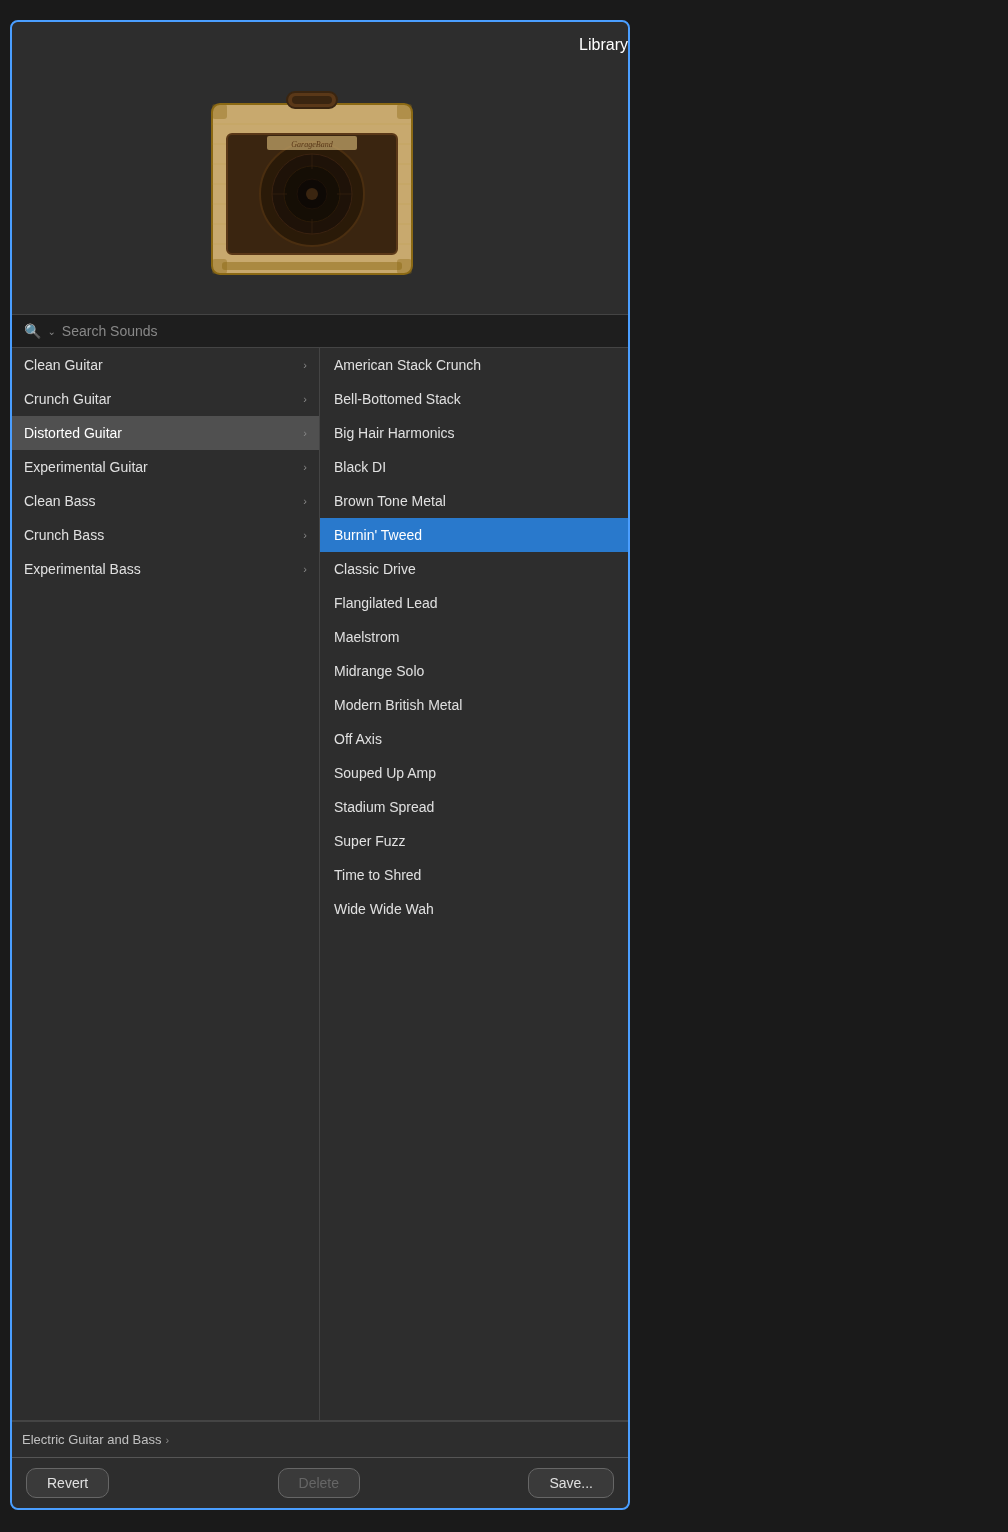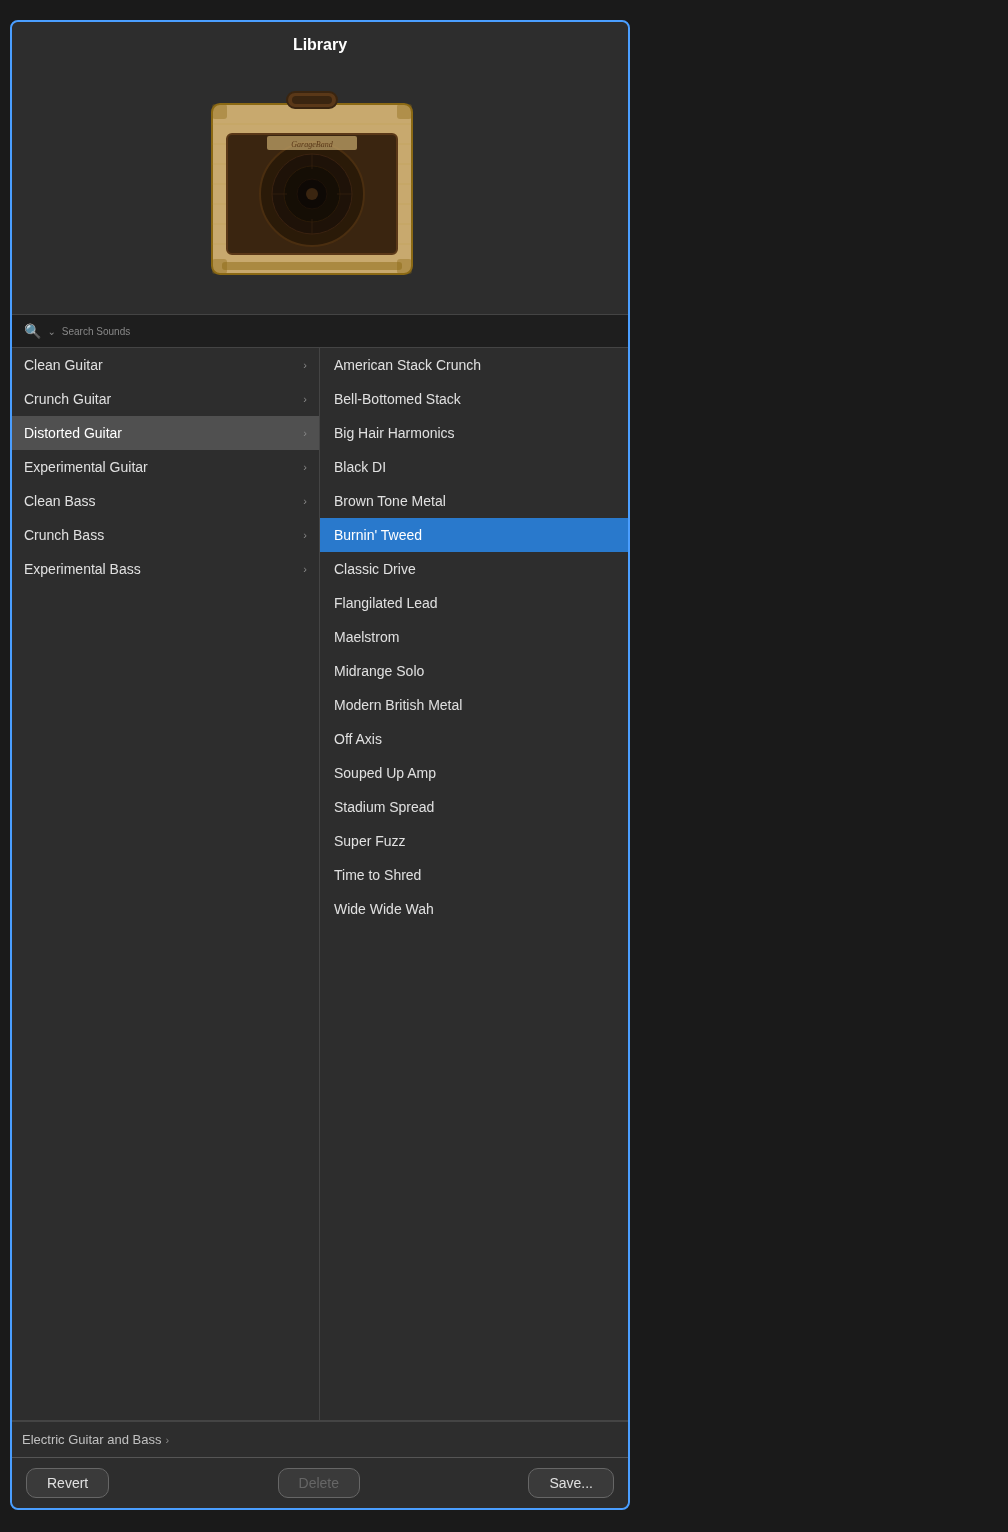--- a/index.html
+++ b/index.html
@@ -27,22 +27,22 @@
       border-radius: 8px;
       display: flex;
       flex-direction: column;
       position: relative;
       margin: 20px 0 0 10px;
     }
 
     .panel-title {
       color: #ffffff;
       font-size: 16px;
-      font-weight: bold;
-      text-align: center;
+      font-weight: normal;
+      text-align: right;
       padding: 14px 0 10px 0;
       background: #2d2d2d;
       border-radius: 8px 8px 0 0;
     }
 
     .amp-image-container {
       display: flex;
       justify-content: center;
       align-items: center;
       padding: 10px 17px 20px 0;
@@ -76,21 +76,21 @@
       color: #888;
       font-size: 10px;
       flex-shrink: 0;
     }
 
     .search-input {
       background: transparent;
       border: none;
       outline: none;
       color: #3b82f6;
-      font-size: 10px;
+      font-size: 14px;
       flex: 1;
       caret-color: #888;
     }
 
     .search-input::placeholder {
       color: #888;
     }
 
     .list-container {
       display: flex;

